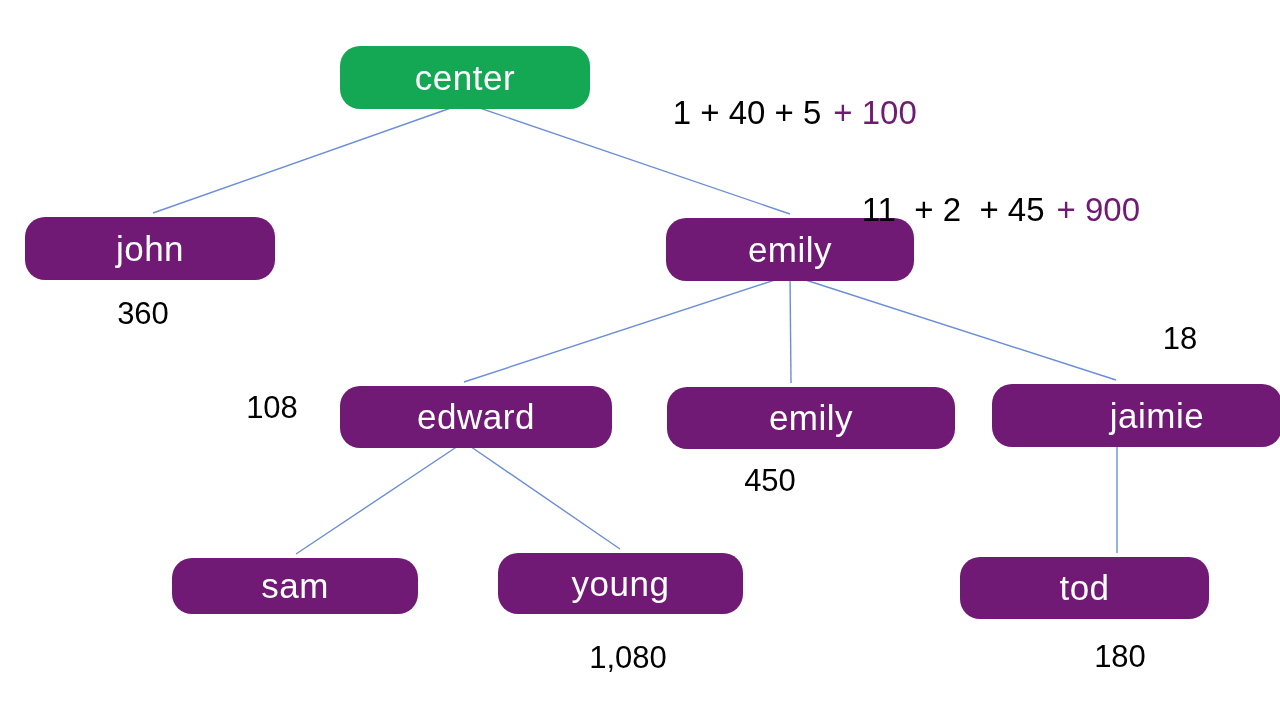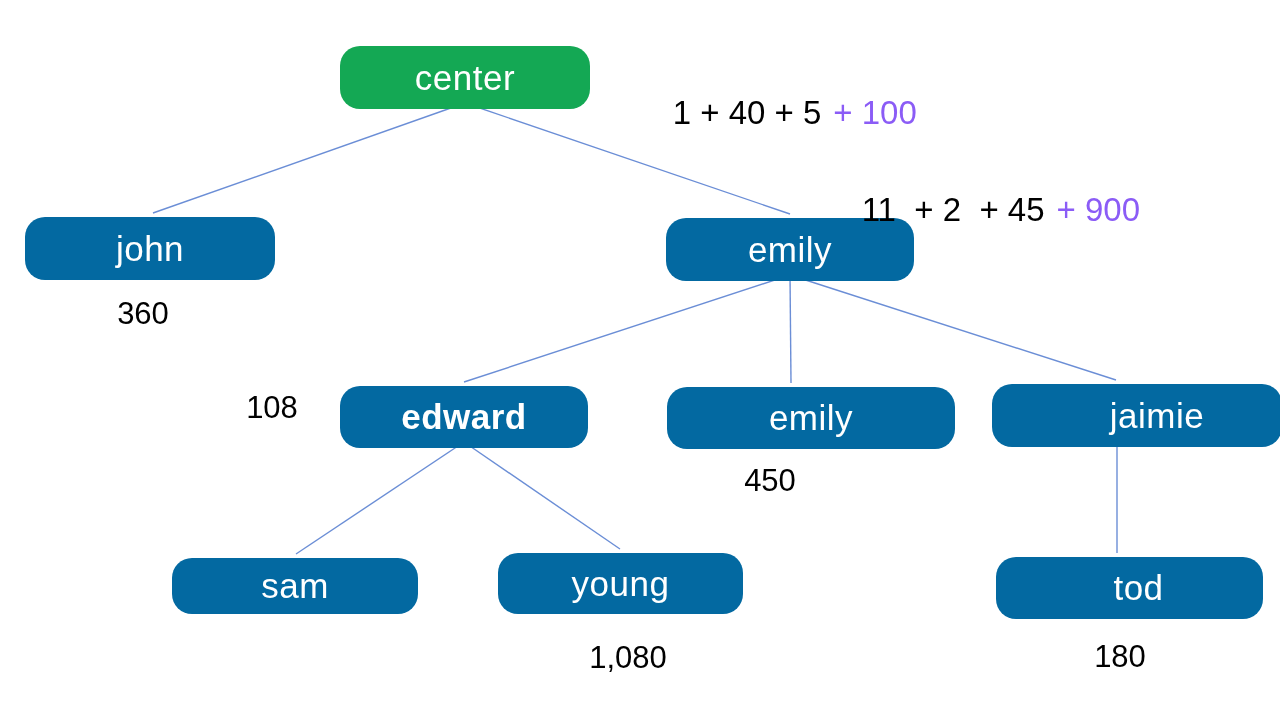--- a/index.html
+++ b/index.html
@@ -26,32 +26,32 @@
     z-index: 2;
     display: flex;
     align-items: center;
     justify-content: center;
     border-radius: 20px;
     color: #ffffff;
     font-size: 35px;
     letter-spacing: 0.5px;
     margin-top: 6px;
   }
-  .node.blue { background: #0369a1; }
+  .node.blue { background: #701a75; }
   .node.green { background: #14a854; }
 
   #node-center { left: 340px; top: 40px;  width: 250px; height: 63px; }
   #node-john   { left: 25px;  top: 211px; width: 250px; height: 63px; }
   #node-mary   { left: 666px; top: 212px; width: 248px; height: 63px; }
-  #node-edward { left: 340px; top: 380px; width: 248px; height: 62px; font-weight: bold; }
+  #node-edward { left: 340px; top: 380px; width: 272px; height: 62px; }
   #node-emily  { left: 667px; top: 381px; width: 288px; height: 62px; }
   #node-jaimie { left: 992px; top: 378px; width: 250px; height: 63px; padding-left: 40px; }
   #node-sam    { left: 172px; top: 552px; width: 246px; height: 56px; }
   #node-young  { left: 498px; top: 547px; width: 245px; height: 61px; }
-  #node-tod    { left: 996px; top: 551px; width: 249px; height: 62px; padding-left: 18px; }
+  #node-tod    { left: 960px; top: 551px; width: 249px; height: 62px; }
 
   .value {
     position: absolute;
     z-index: 2;
     color: #000000;
     font-size: 31px;
     text-align: center;
     width: 140px;
   }
   #value-john   { left: 73px;   top: 296px; }
@@ -64,21 +64,21 @@
   .expression {
     position: absolute;
     z-index: 2;
     color: #000000;
     font-size: 33px;
     white-space: pre;
   }
   #expression-center { left: 636px; top: 56px; }
   #expression-mary   { left: 825px; top: 153px; }
   .expression .highlight {
-    color: #8b5cf6;
+    color: #701a75;
     margin-left: 12px;
   }
 </style>
 </head>
 <body>
 
 <div class="canvas">
 
   <svg class="connectors" viewBox="0 0 1280 708" xmlns="http://www.w3.org/2000/svg">
     <line x1="465" y1="103" x2="153" y2="213" stroke="#6b8ed6" stroke-width="1.4"></line>
@@ -115,20 +115,21 @@
   <div class="node blue" id="node-young">
     <span>young</span>
   </div>
   <div class="node blue" id="node-tod">
     <span>tod</span>
   </div>
 
   <div class="value" id="value-john">360</div>
   <div class="value" id="value-edward">108</div>
   <div class="value" id="value-emily">450</div>
+  <div class="value" id="value-jaimie">18</div>
   <div class="value" id="value-young">1,080</div>
   <div class="value" id="value-tod">180</div>
 
   <div class="expression" id="expression-center">
     <span>1 + 40 + 5</span><span class="highlight">+ 100</span>
   </div>
   <div class="expression" id="expression-mary">
     <span>11  + 2  + 45</span><span class="highlight">+ 900</span>
   </div>
 

